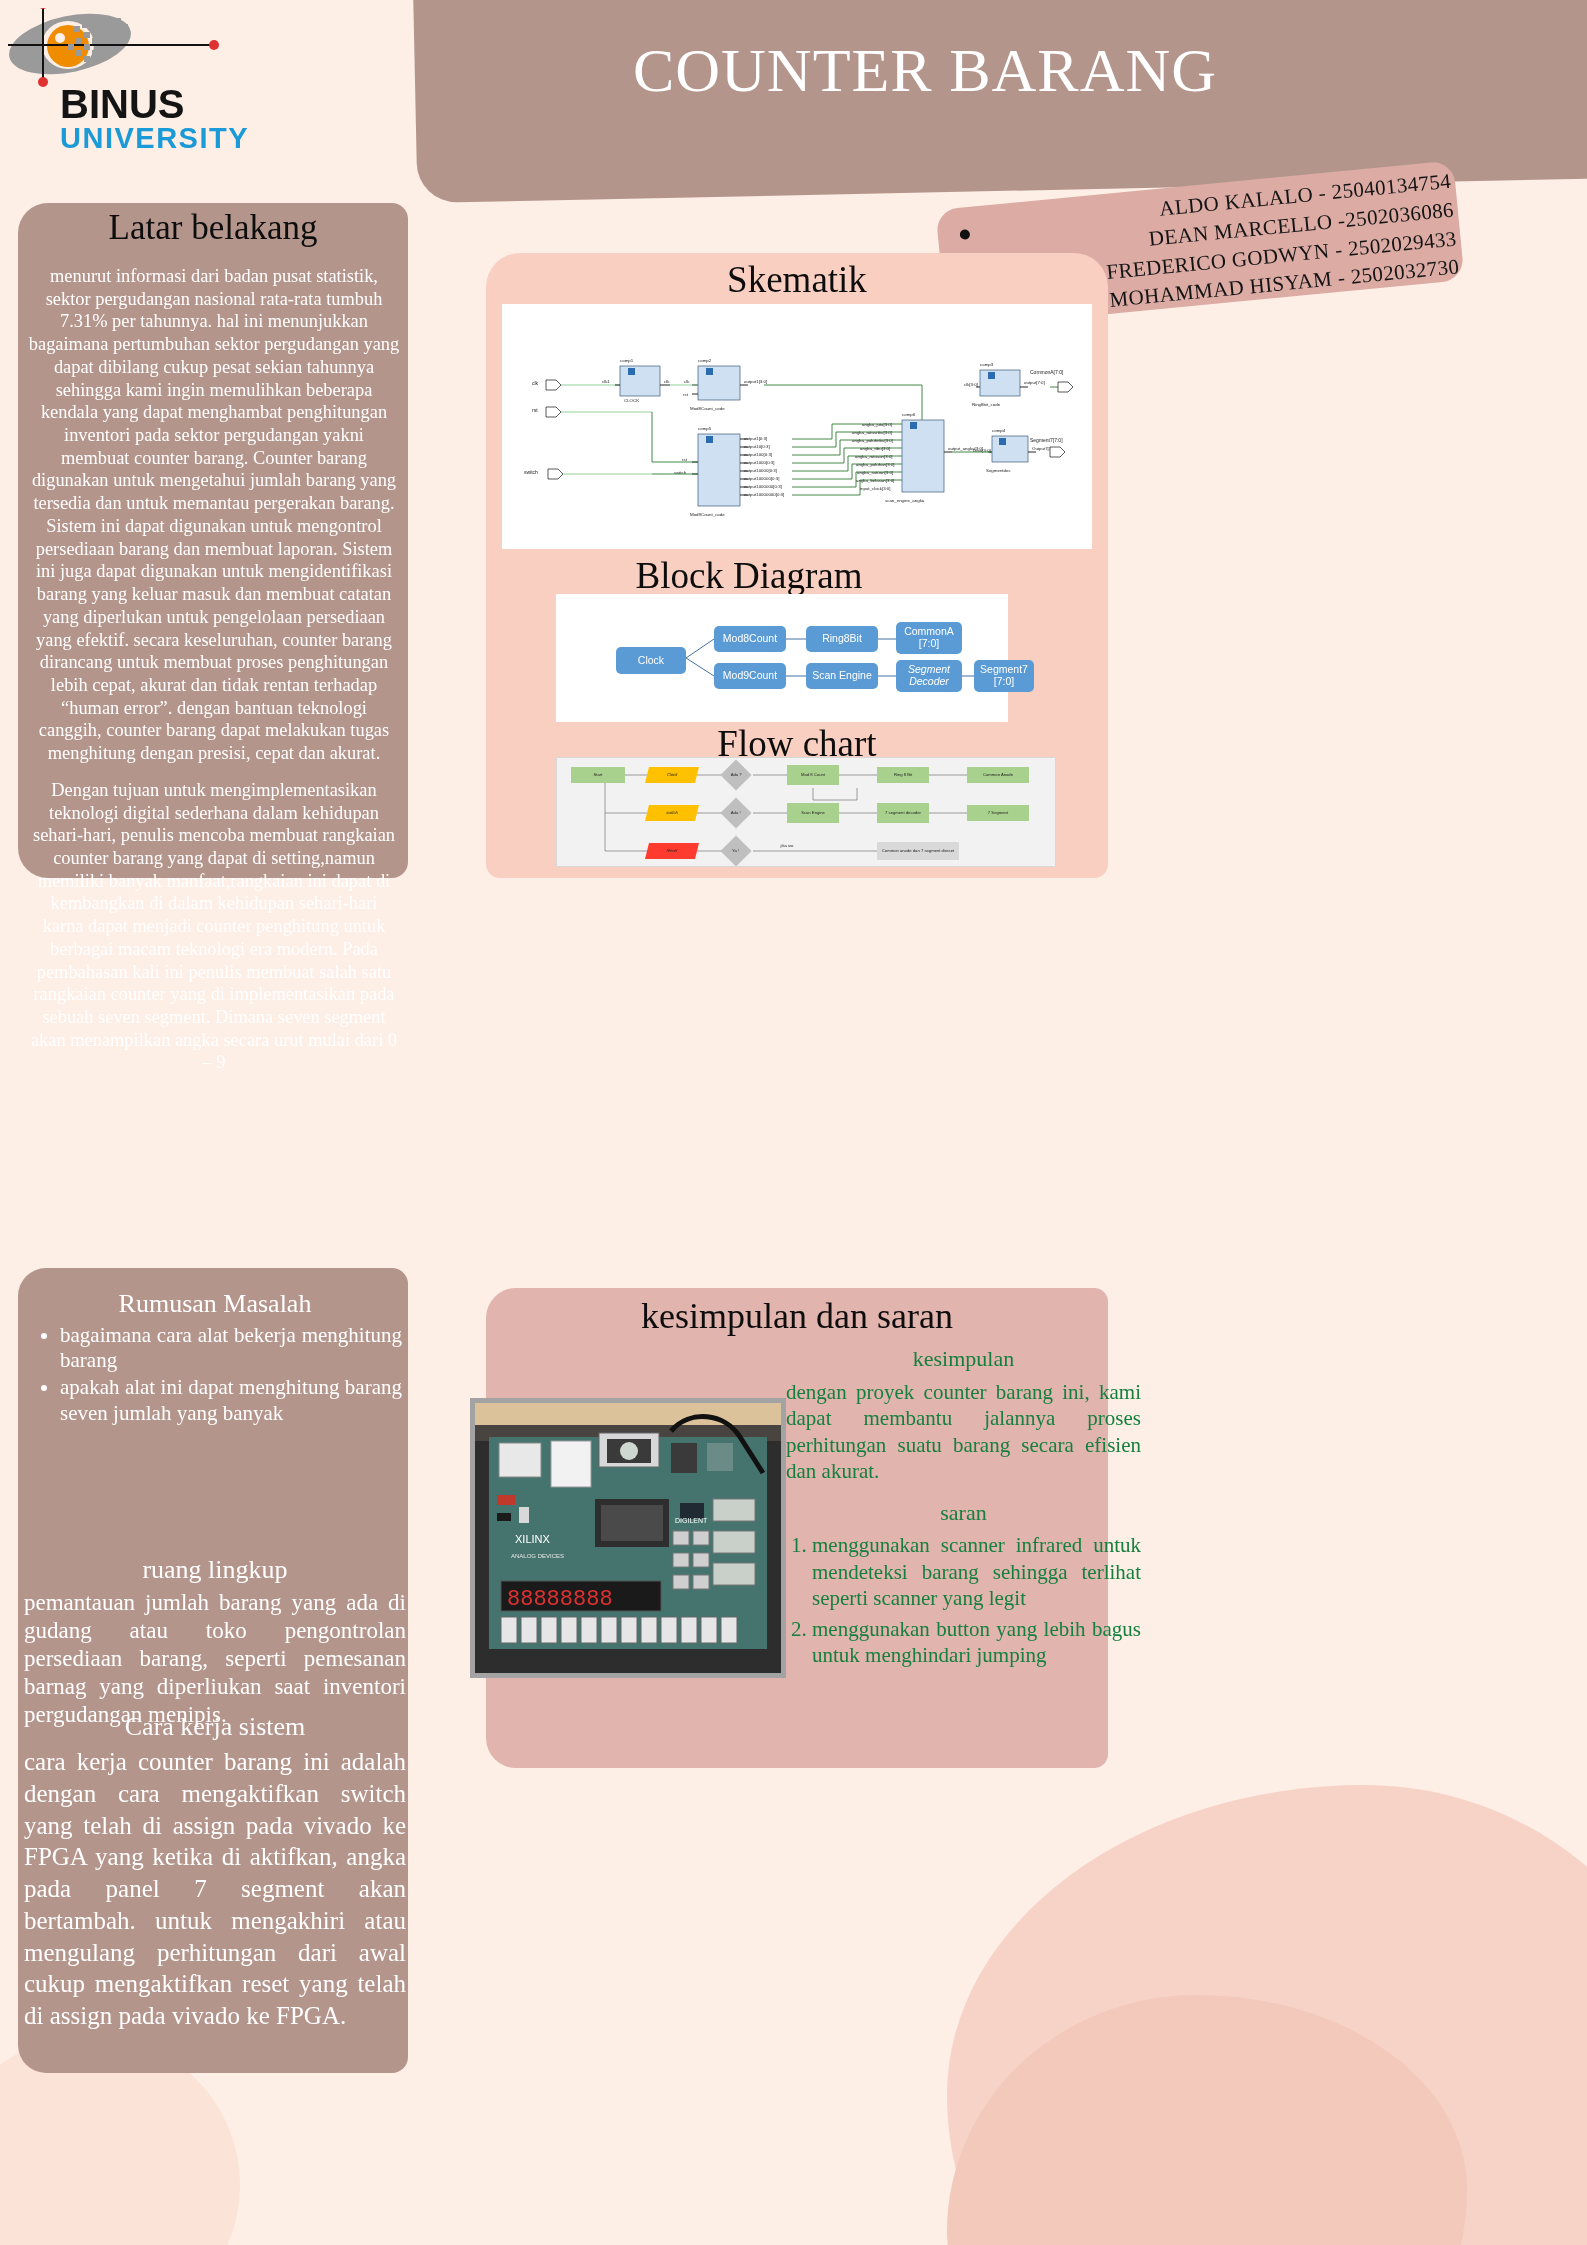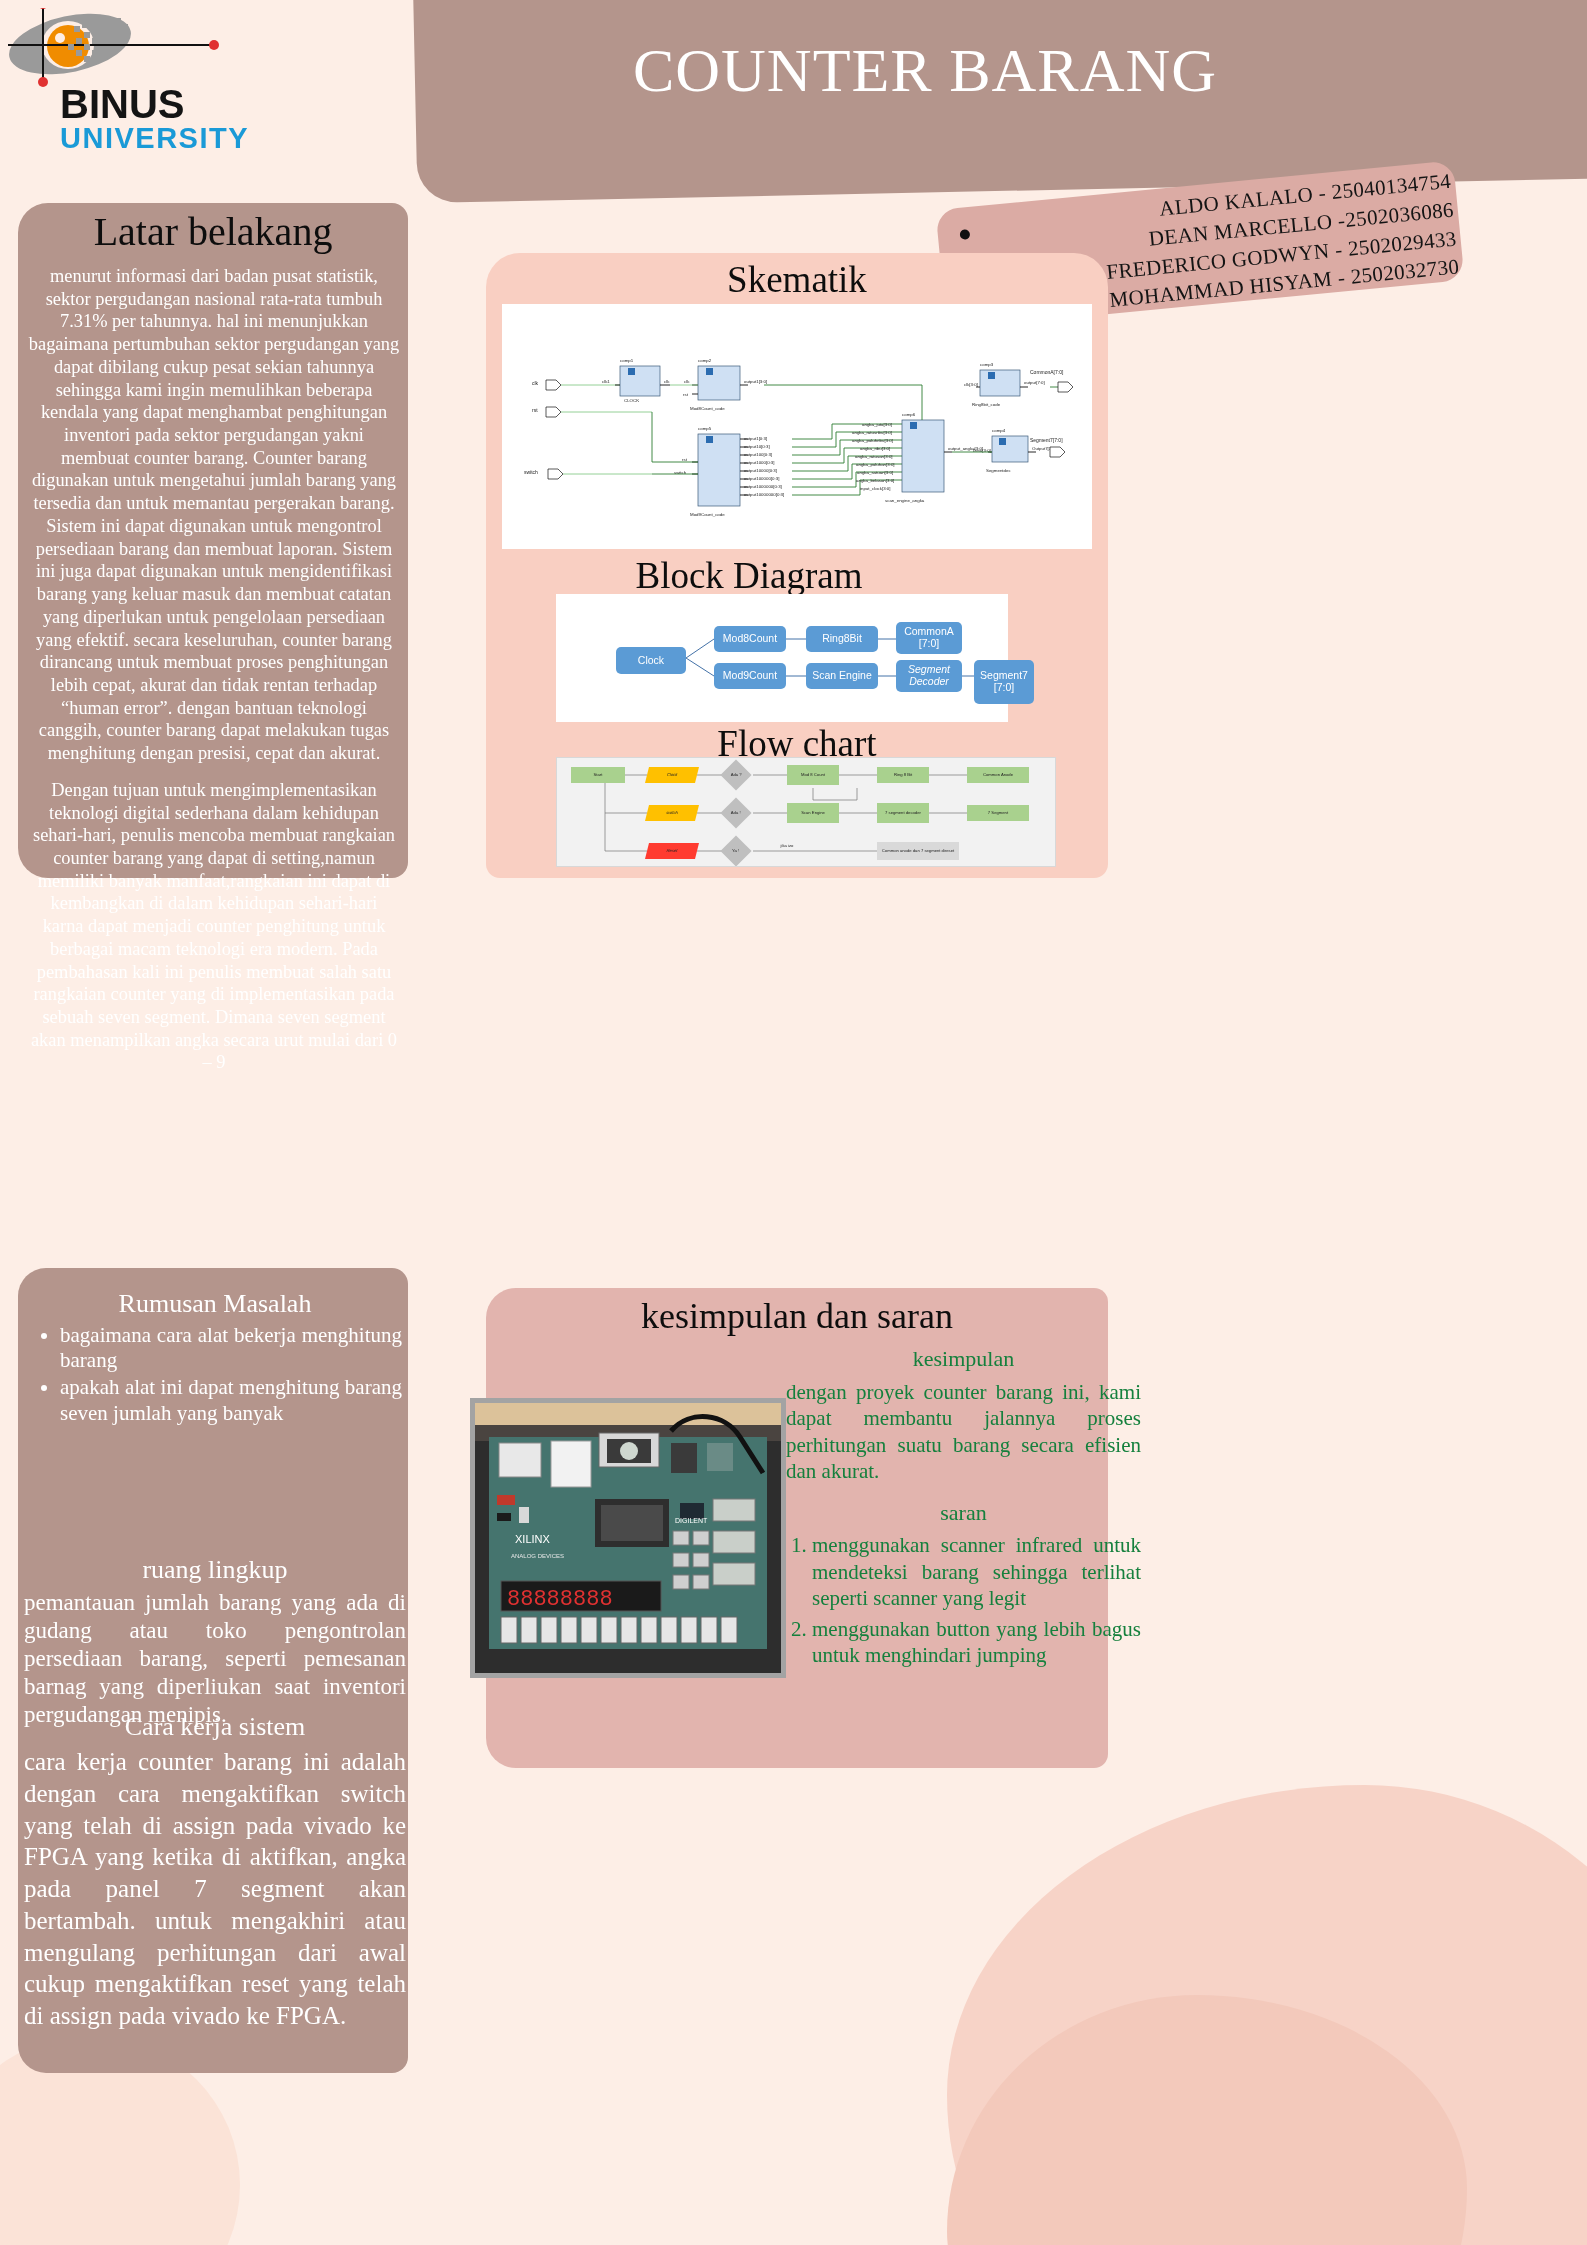--- a/index.html
+++ b/index.html
@@ -82,21 +82,21 @@
     background:#e2b4ae;border-radius:30px 14px 14px 30px;
   }
 
   
   .heading-dark{
     color:#0d0d0d;font-size:38px;text-align:center;
     font-family:"Liberation Serif", serif;font-weight:400;
   }
 
   .h-latar{position:absolute;left:18px;top:208px;width:390px;}
-  .h-latar .heading-dark{font-size:40px;}
+  .h-latar .heading-dark{font-size:35px;}
 
   .body-left{
     position:absolute;left:28px;top:265px;width:372px;
     color:#ffffff;font-size:18.4px;line-height:1.235;text-align:center;
     font-family:"Liberation Serif", serif;
   }
   .body-left p{margin:0 0 14px 0;}
 
   
   .lb{
@@ -439,21 +439,21 @@
         <path d="M406,82 L418,82"></path>
       </g>
     </svg>
     <div class="bd-node" style="left:60px;top:53px;width:70px;height:27px;">Clock</div>
     <div class="bd-node" style="left:158px;top:32px;width:72px;height:26px;">Mod8Count</div>
     <div class="bd-node" style="left:158px;top:69px;width:72px;height:26px;">Mod9Count</div>
     <div class="bd-node" style="left:250px;top:32px;width:72px;height:26px;">Ring8Bit</div>
     <div class="bd-node" style="left:250px;top:69px;width:72px;height:26px;">Scan Engine</div>
     <div class="bd-node" style="left:340px;top:28px;width:66px;height:32px;">CommonA [7:0]</div>
     <div class="bd-node" style="left:340px;top:66px;width:66px;height:32px;font-style:italic;">Segment Decoder</div>
-    <div class="bd-node" style="left:418px;top:66px;width:60px;height:44px;">Segment7 [7:0]</div>
+    <div class="bd-node" style="left:418px;top:66px;width:60px;height:32px;">Segment7 [7:0]</div>
   </div>
 
   <div class="h-flow">
     <div class="heading-dark">Flow chart</div>
   </div>
   <div class="flow-box">
     <svg width="500" height="110" viewBox="0 0 500 110" style="position:absolute;left:0;top:0;">
       <g stroke="#777" stroke-width=".7" fill="none">
         <path d="M68,17 L90,17"></path>
           <path d="M140,17 L165,17"></path>

